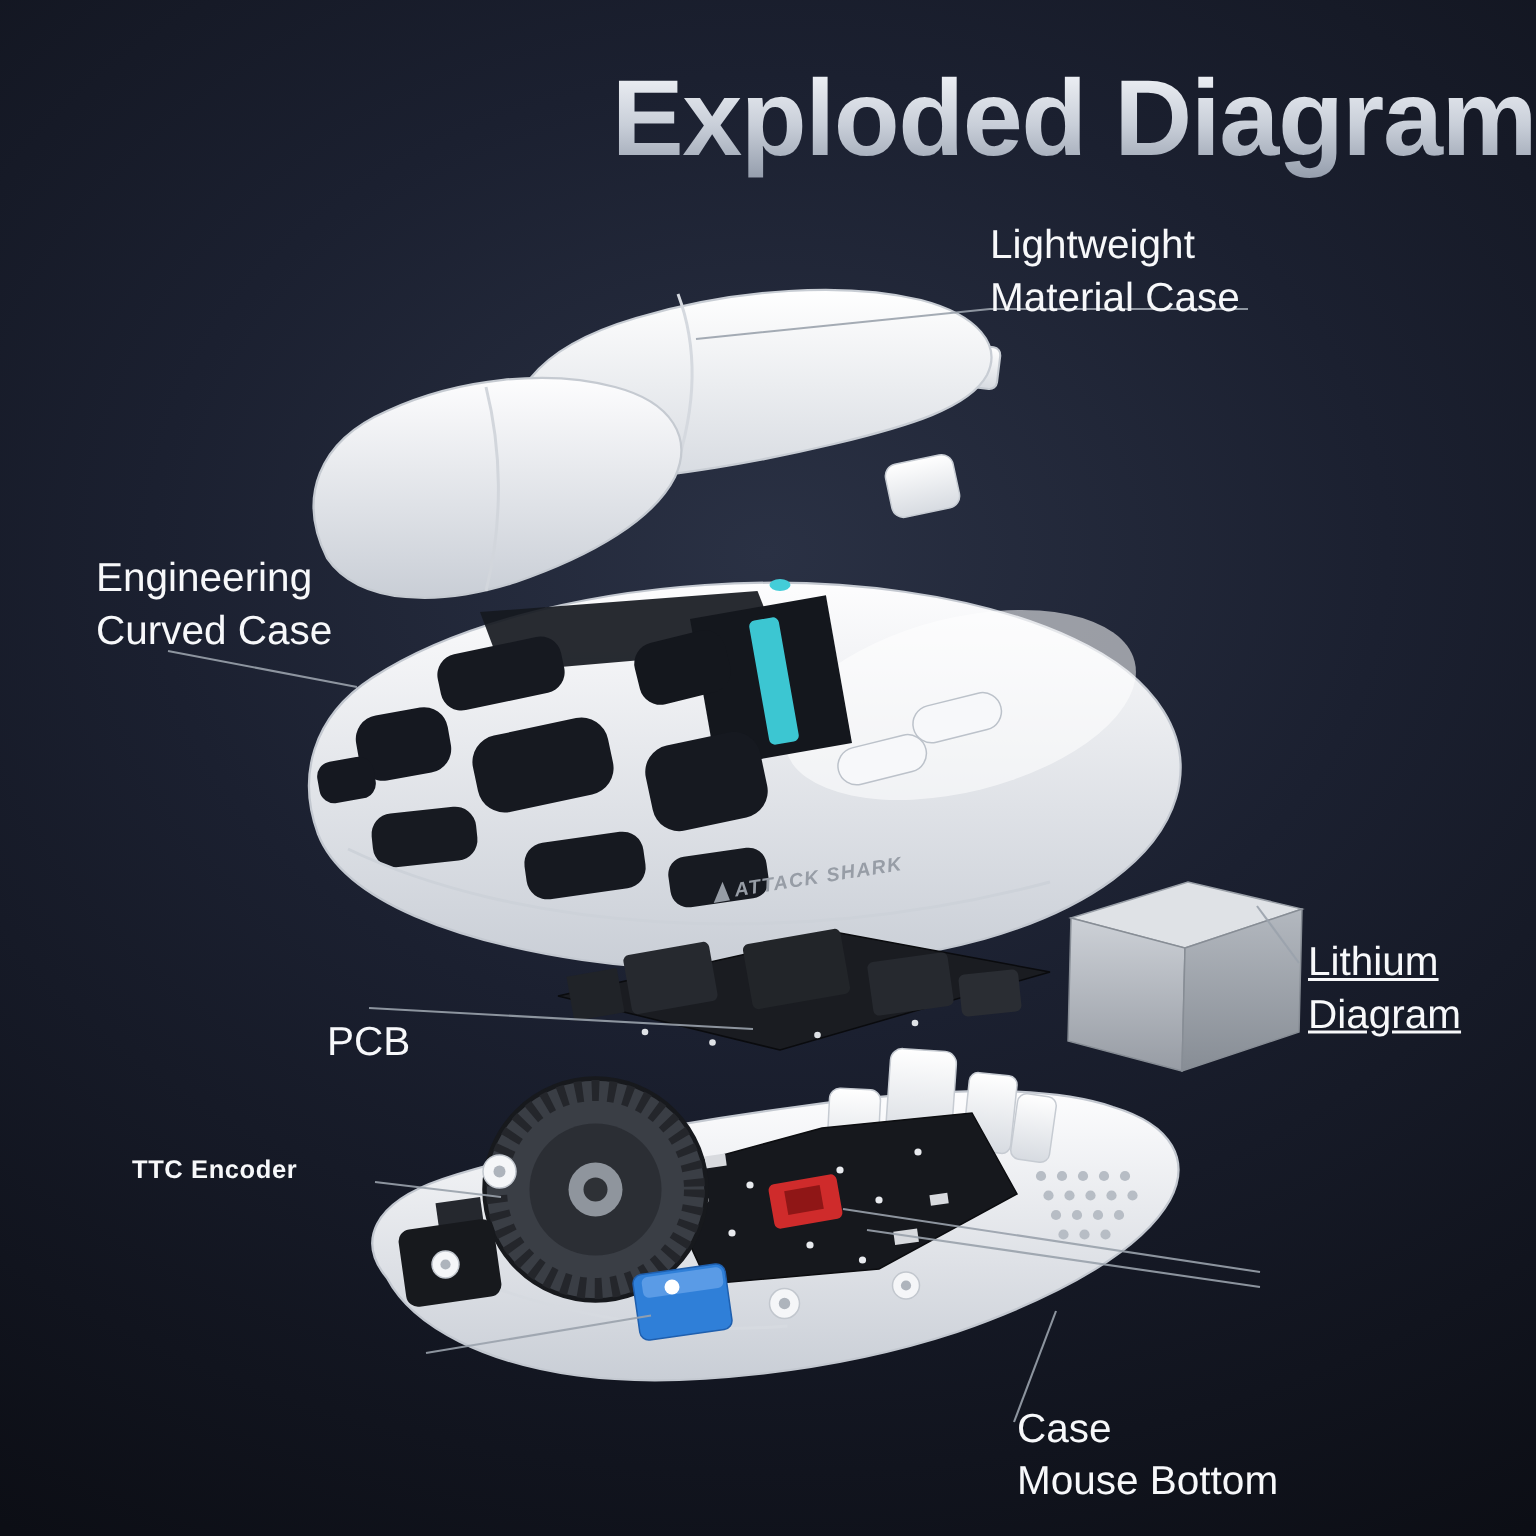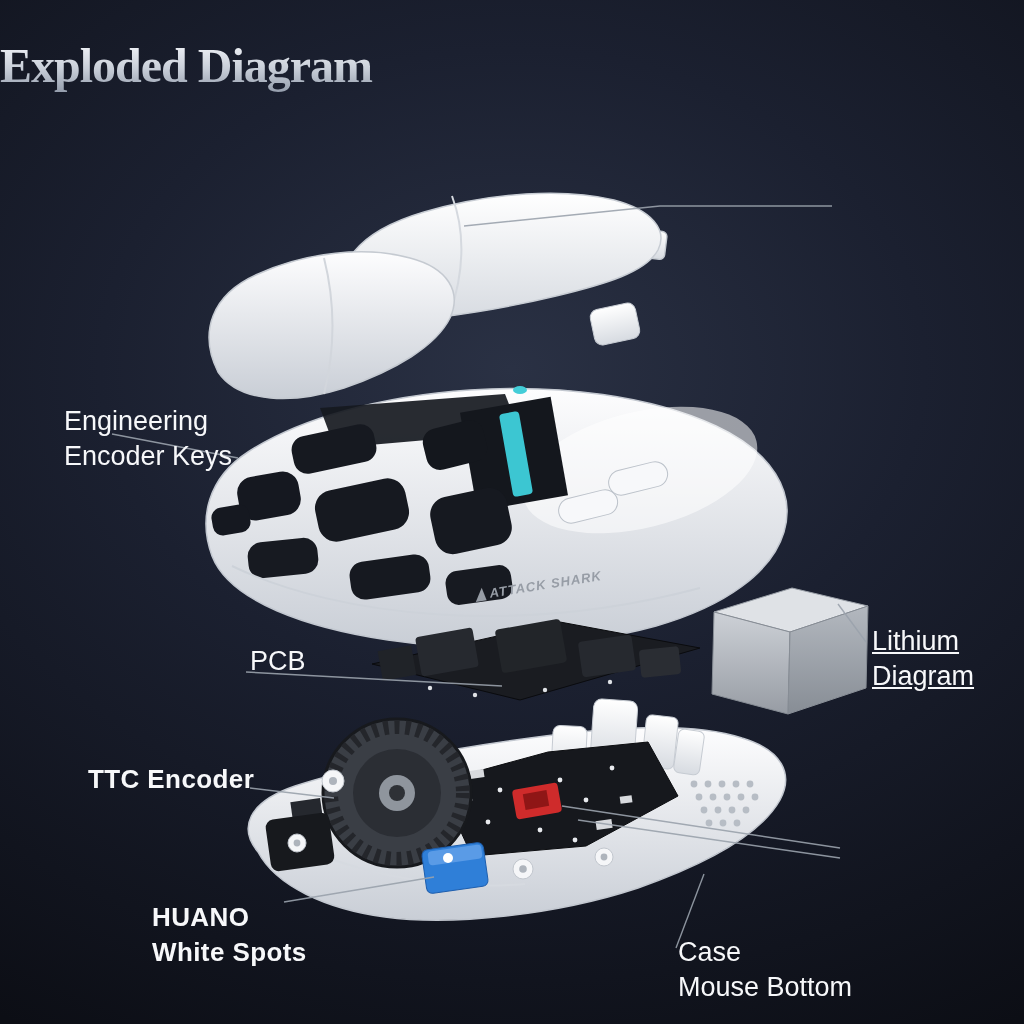--- a/index.html
+++ b/index.html
@@ -2,31 +2,31 @@
 <html><head>
 <meta charset="utf-8">
 <style>
   html,body{margin:0;padding:0;background:#000;}
   #canvas{
     position:relative;width:1024px;height:1024px;overflow:hidden;
     font-family:"Liberation Sans",sans-serif;
     background:radial-gradient(ellipse 980px 760px at 50% 36%, #2a3144 0%, #1b2030 42%, #0c0e15 100%);
   }
   .title{
-    position:absolute;top:38px;left:0;width:100%;text-align:left;
-    font-size:48px;font-weight:700;letter-spacing:-1px;color:#d6dbe3;font-family:Liberation Serif, serif;
+    position:absolute;top:38px;left:0;width:100%;text-align:right;
+    font-size:72px;font-weight:700;letter-spacing:-1px;color:#d6dbe3;
   }
   @supports (-webkit-background-clip: text){
     .title{
       background:linear-gradient(180deg,#f2f4f8 8%,#c9cfd9 55%,#939cab 100%);
       -webkit-background-clip:text;background-clip:text;color:transparent;
     }
   }
   .label{position:absolute;color:#f7f8fa;font-size:27px;line-height:35px;font-weight:400;}
-  .label.bold{font-weight:700;font-size:26px;letter-spacing:.4px;}
+  .label.bold{font-weight:700;font-size:17px;letter-spacing:.4px;}
   .label div{white-space:nowrap;}
   .scene{position:absolute;left:0;top:0;}
   .brand-logo{
     position:absolute;left:474px;top:578px;transform:rotate(-9deg);
     color:#979da6;font-size:13px;font-weight:700;font-style:italic;letter-spacing:1px;
     display:flex;align-items:center;gap:4px;
   }
   .shark-fin{
     display:inline-block;width:0;height:0;
     border-left:8px solid transparent;border-right:3px solid transparent;
@@ -206,43 +206,43 @@
       <polyline points="284,902 434,877"></polyline>
       <polyline points="676,948 704,874"></polyline>
     </g>
   </svg>
 
   <div class="brand-logo">
     <span class="shark-fin"></span>
     <span>ATTACK SHARK</span>
   </div>
 
-
-  <div class="label" style="left:64px;top:368px;margin-top:36px;">
+  <div class="label" style="left:660px;top:146px;">
+    <div>Lightweight</div>
+    <div>Material Case</div>
+  </div>
+
+  <div class="label" style="left:64px;top:368px;">
     <div>Engineering</div>
-    <div>Encoder Keys</div>
-  </div>
-
-  <div class="label" style="left:218px;top:644px;margin-left:32px;">
+    <div>Curved Case</div>
+  </div>
+
+  <div class="label" style="left:218px;top:677px;">
     <div>PCB</div>
   </div>
 
   <div class="label" style="left:872px;top:624px;text-decoration:underline;">
     <div>Lithium</div>
     <div>Diagram</div>
   </div>
 
   <div class="label bold" style="left:88px;top:762px;">
     <div>TTC Encoder</div>
   </div>
 
 
-  <div class="label bold" style="left:152px;top:900px;">
-    <div>HUANO</div>
-    <div>White Spots</div>
-  </div>
 
   <div class="label" style="left:678px;top:935px;">
     <div>Case</div>
     <div>Mouse Bottom</div>
   </div>
 
 </div>
 
 </body></html>

